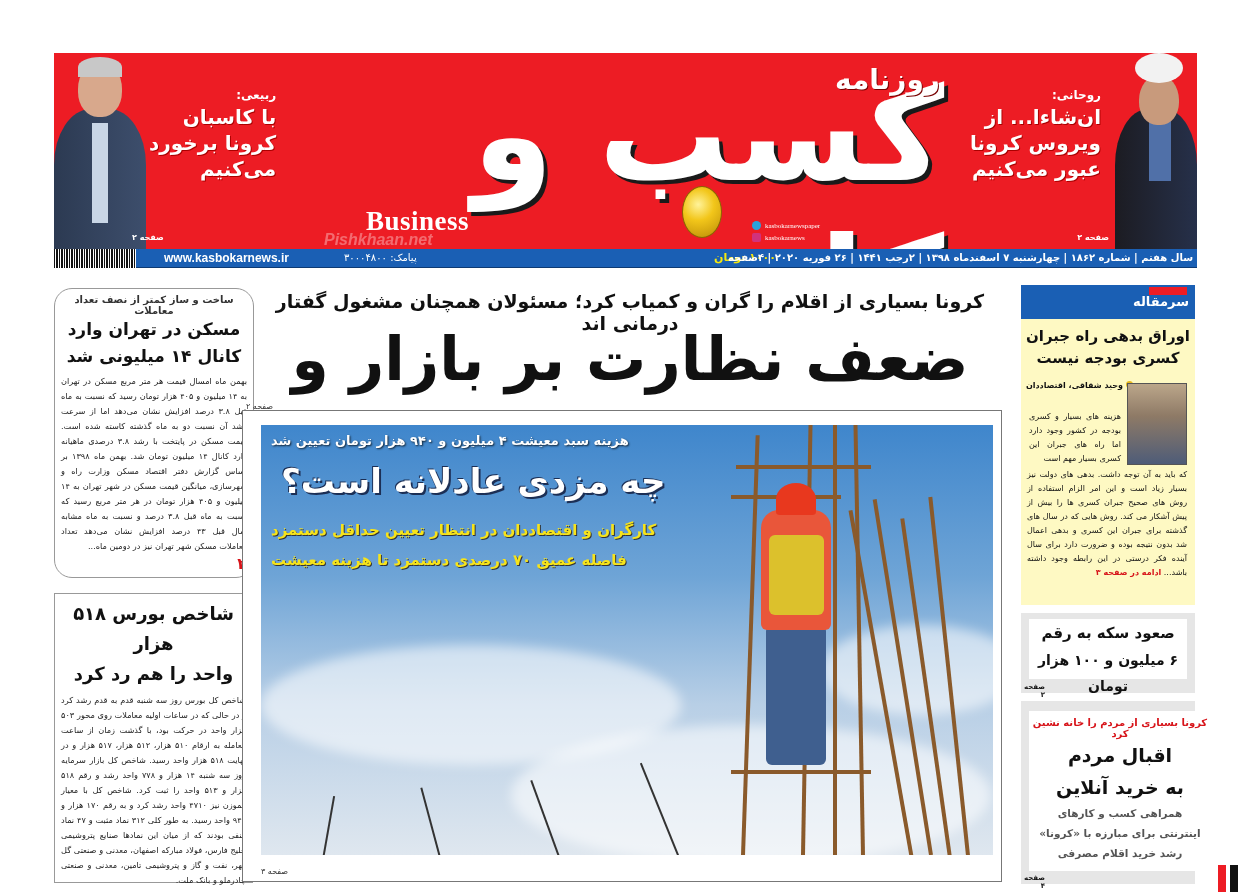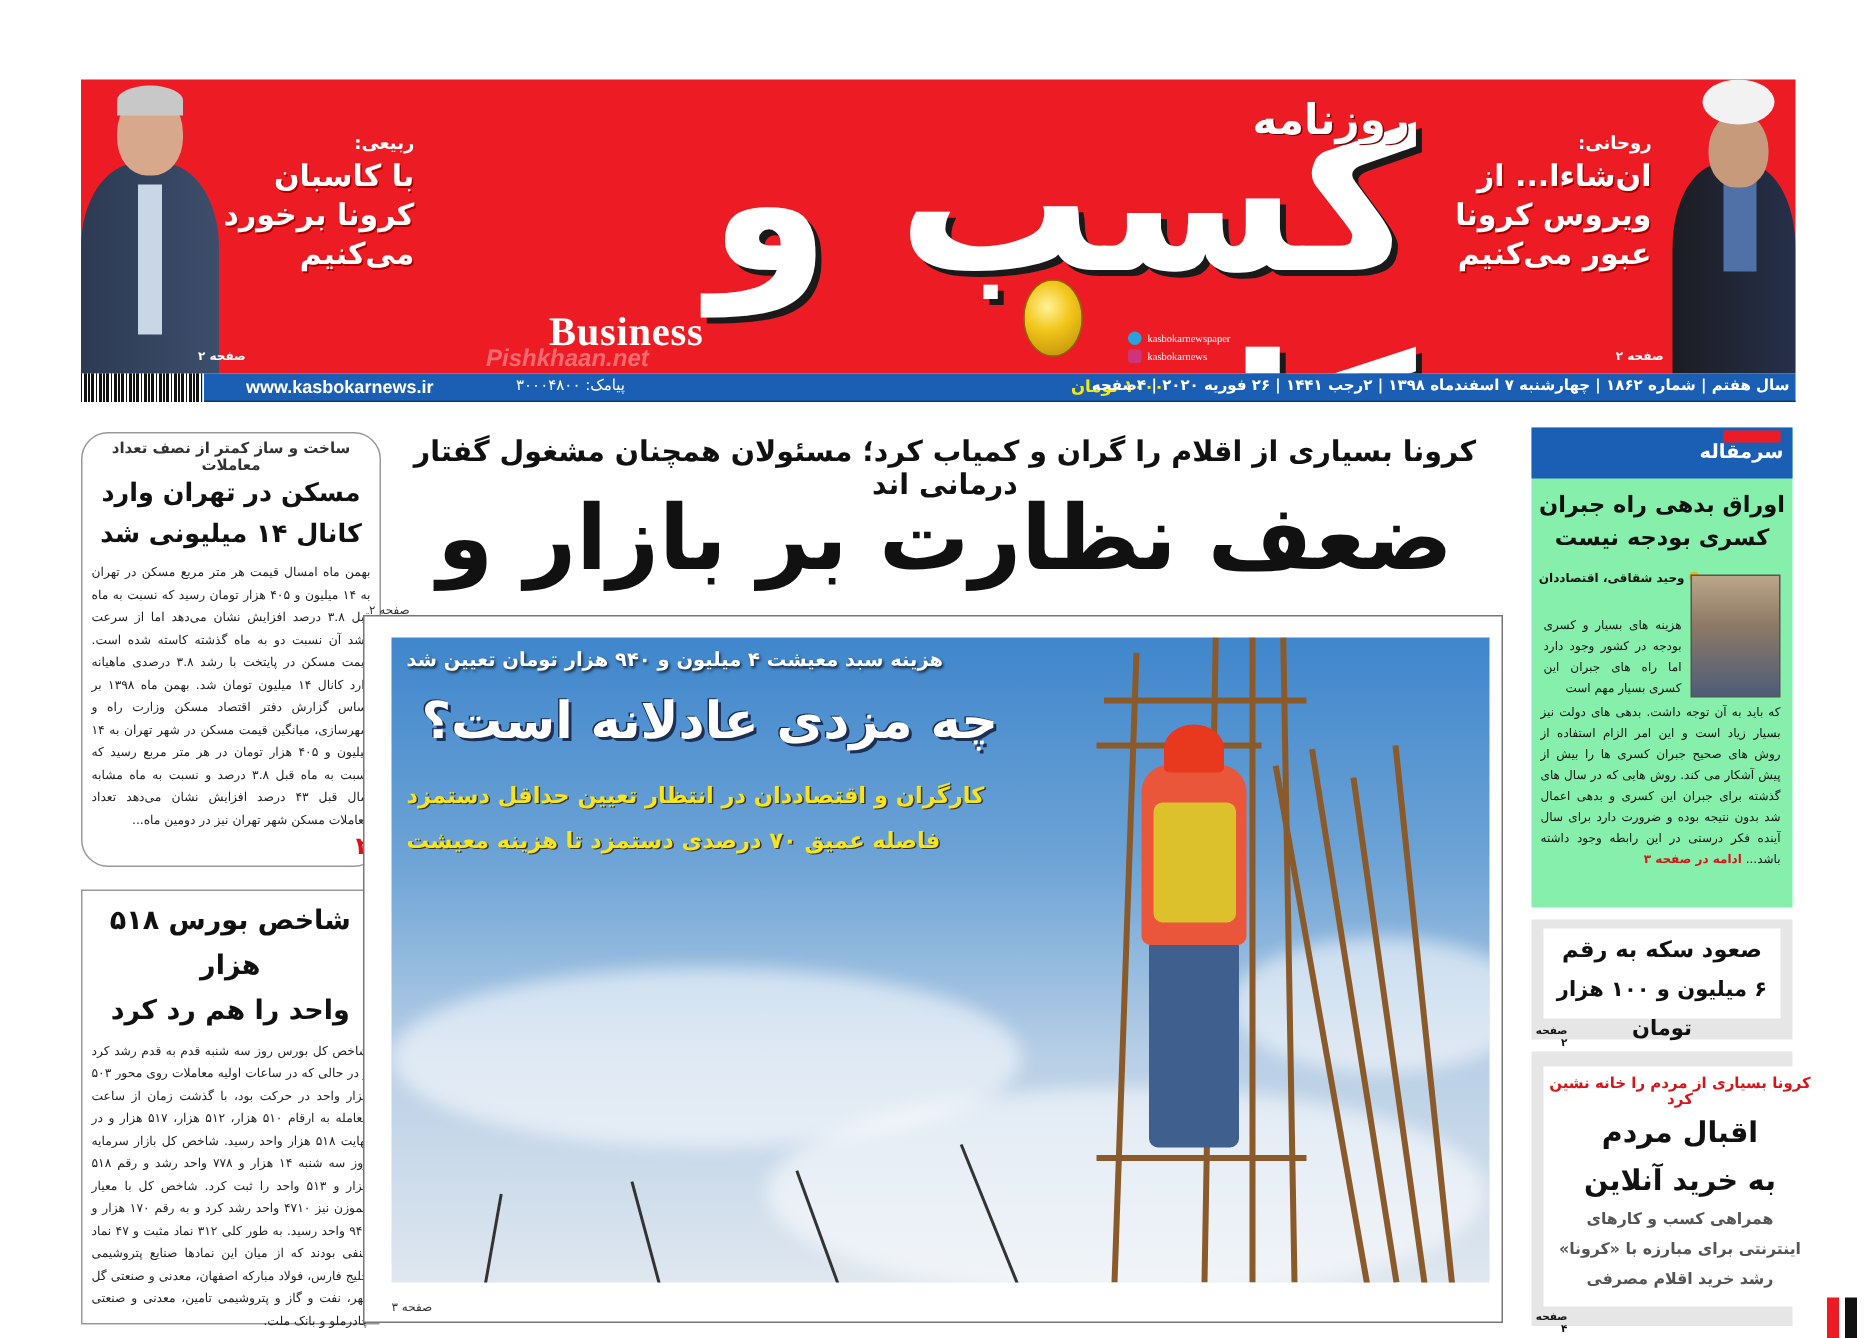--- a/index.html
+++ b/index.html
@@ -58,21 +58,21 @@
   .pt-kicker { position: absolute; left: 10px; top: 12px; font-size: 13px; font-weight: bold; color: #fff; text-shadow: 1px 1px 2px #123; }
   .pt-title { position: absolute; left: 20px; top: 40px; font-size: 34px; font-weight: bold; color: #fff; text-shadow: 2px 2px 0 #1c2f55, -1px -1px 0 #1c2f55; }
   .pt-yellow1 { position: absolute; left: 10px; top: 100px; font-size: 15px; font-weight: bold; color: #f7e41a; text-shadow: 1px 1px 0 #333; }
   .pt-yellow2 { position: absolute; left: 10px; top: 130px; font-size: 15px; font-weight: bold; color: #f7e41a; text-shadow: 1px 1px 0 #333; }
   .worker-helmet { position: absolute; left: 515px; top: 58px; width: 40px; height: 32px; border-radius: 50% 50% 10% 10%; background: #e8381e; }
   .worker-torso { position: absolute; left: 500px; top: 85px; width: 70px; height: 120px; background: #e9563a; border-radius: 18px 18px 6px 6px; }
   .worker-vest { position: absolute; left: 508px; top: 110px; width: 55px; height: 80px; background: rgba(215,230,40,0.75); border-radius: 6px; }
   .worker-legs { position: absolute; left: 505px; top: 200px; width: 60px; height: 140px; background: #3f5f8f; border-radius: 6px; }
 
   
-  .editorial { position: absolute; left: 1021px; top: 285px; width: 174px; height: 320px; background: #86efac; }
+  .editorial { position: absolute; left: 1021px; top: 285px; width: 174px; height: 320px; background: #fef9c3; }
   .ed-tag { position: absolute; right: 0; top: 0; width: 174px; height: 34px; background: #1a5fb4; color: #fff; font-size: 13px; font-weight: bold; padding: 9px 6px; text-align: right; }
   .ed-tag-red { position: absolute; right: 8px; top: 2px; width: 38px; height: 8px; background: #ed1c24; }
   .ed-title { position: absolute; right: 0; top: 40px; width: 174px; text-align: center; font-size: 15px; font-weight: bold; line-height: 22px; }
   .ed-author { position: absolute; right: 62px; top: 96px; font-size: 8px; font-weight: bold; white-space: nowrap; }
   .ed-author .dot { display: inline-block; width: 7px; height: 7px; border-radius: 50%; background: #e7b81c; margin-left: 3px; }
   .ed-photo { position: absolute; right: 8px; top: 98px; width: 60px; height: 82px; border: 1px solid #555; background: linear-gradient(180deg, #bba68a 0%, #8e7a66 40%, #4e5c78 100%); }
   .ed-body1 { position: absolute; right: 74px; top: 125px; width: 92px; font-size: 8px; line-height: 14px; text-align: justify; }
   .ed-body2 { position: absolute; right: 8px; top: 183px; width: 160px; font-size: 8px; line-height: 14px; text-align: justify; }
   .ed-cont { color: #d7141a; font-weight: bold; }
 

